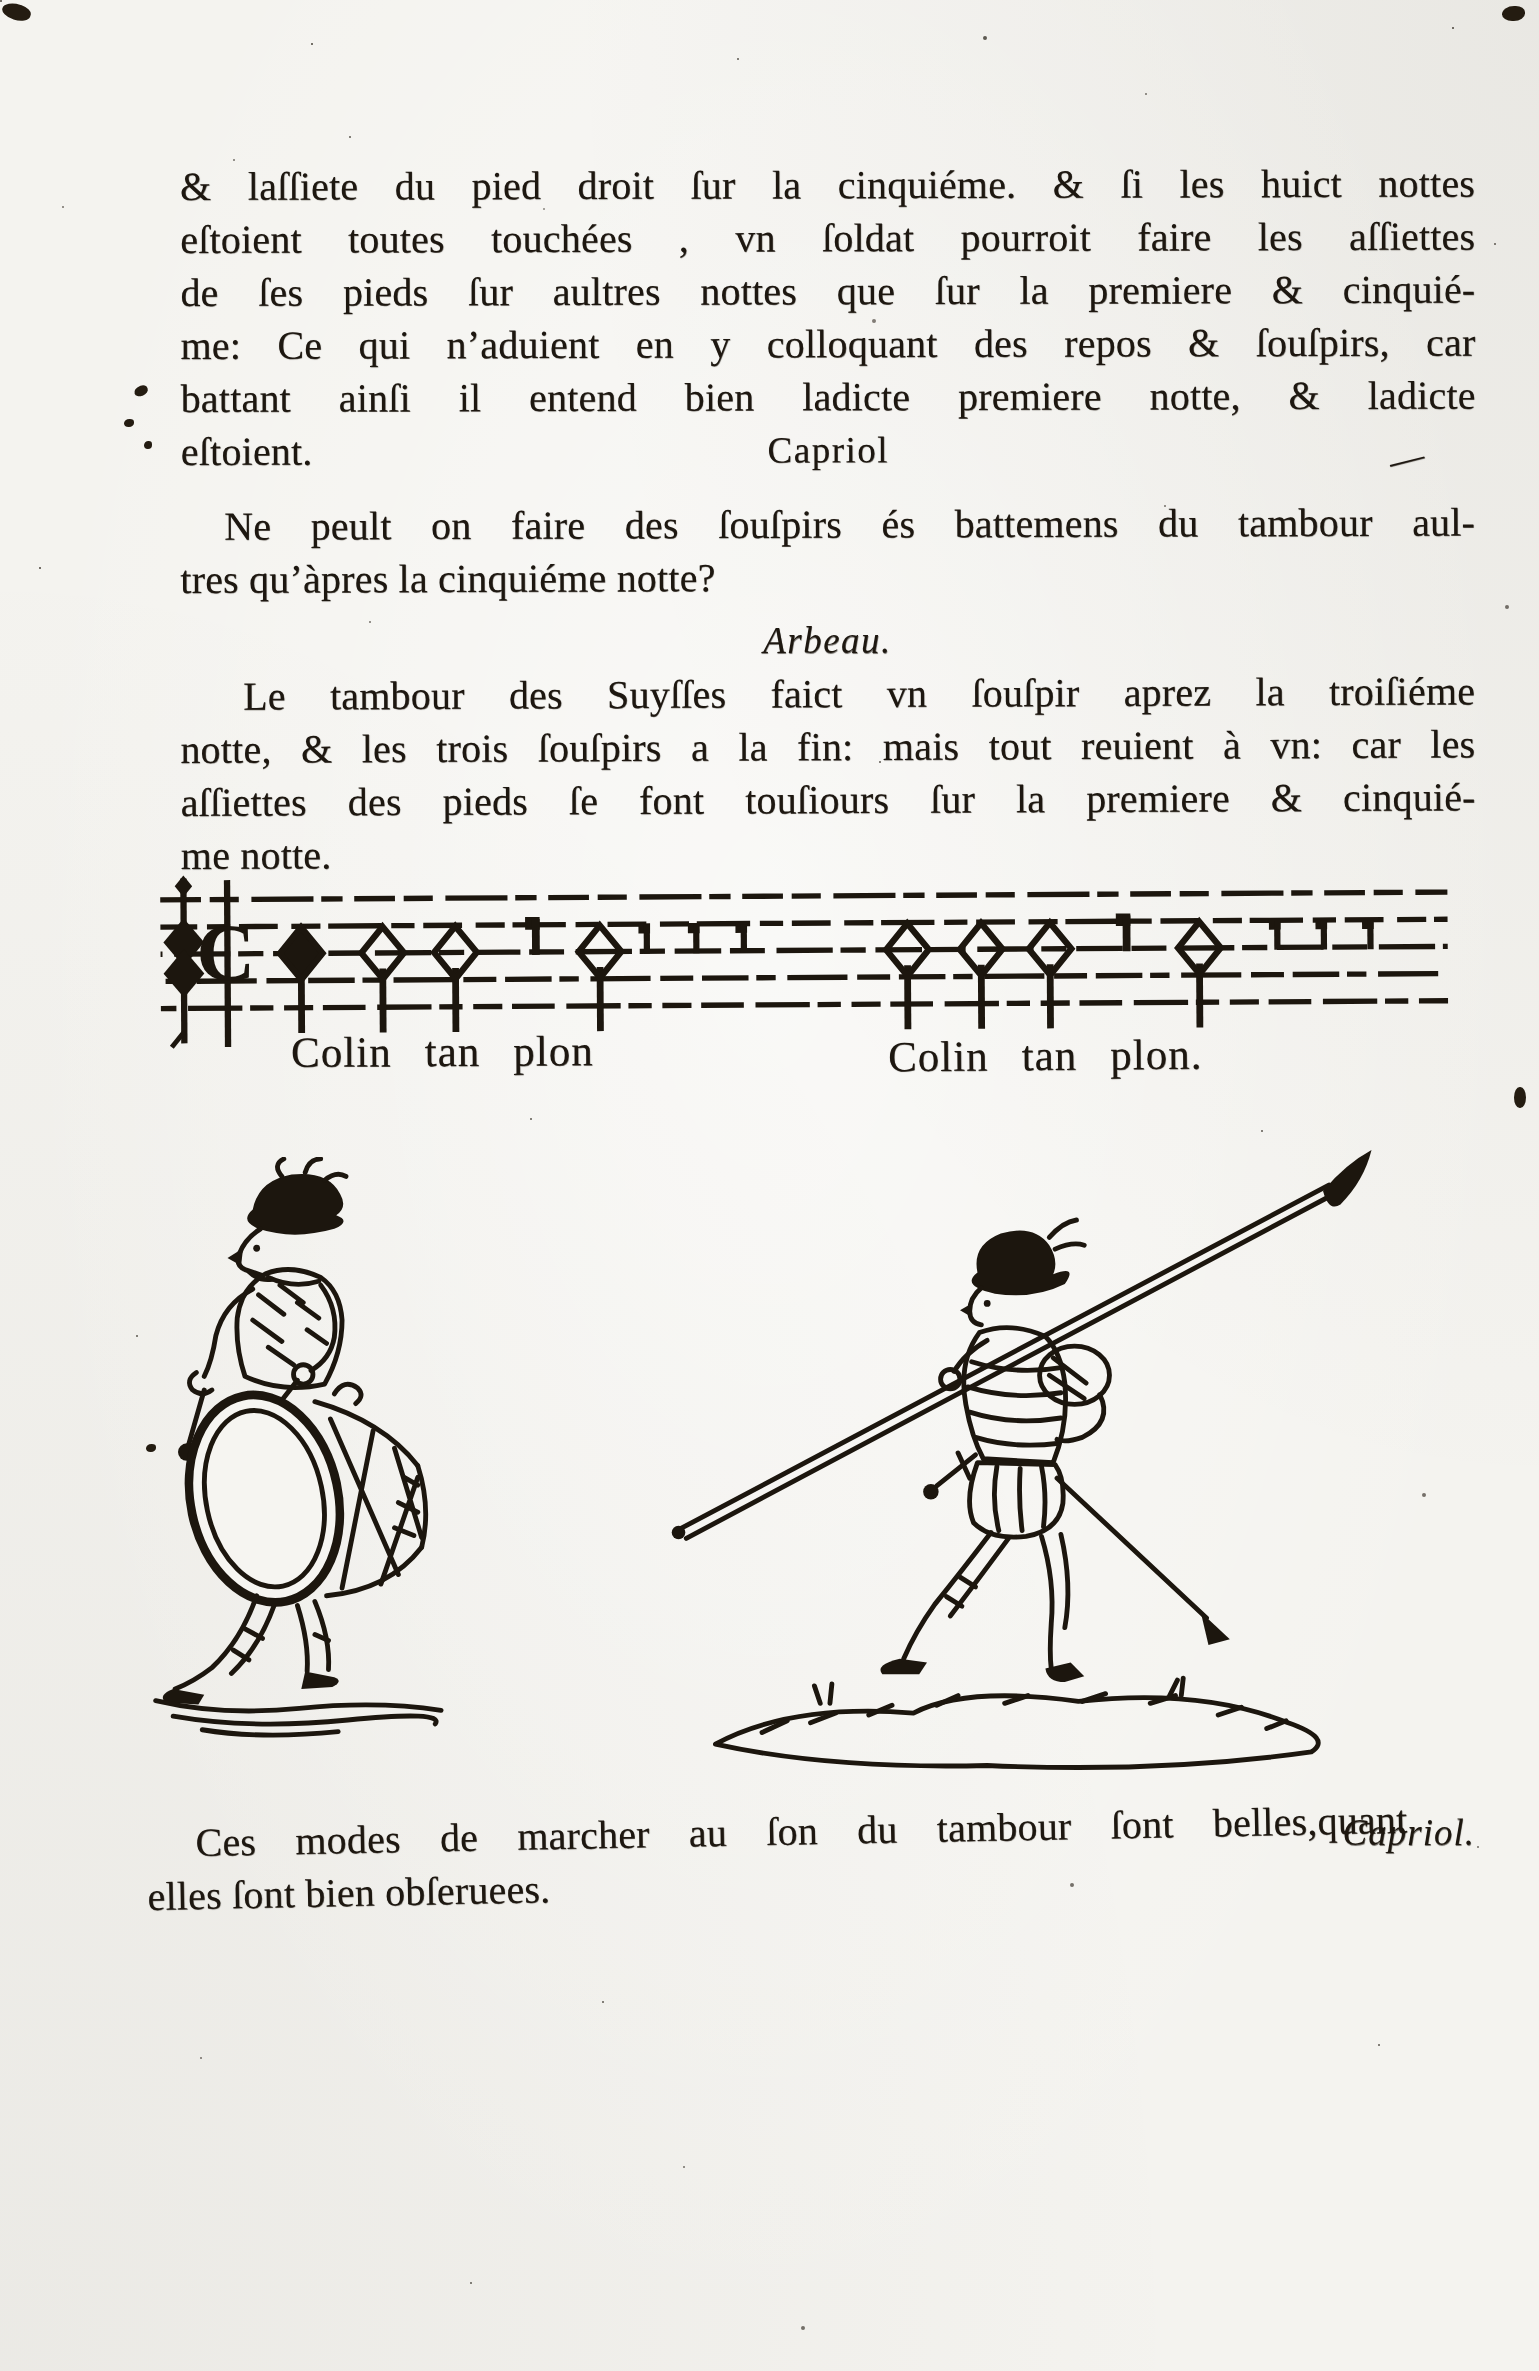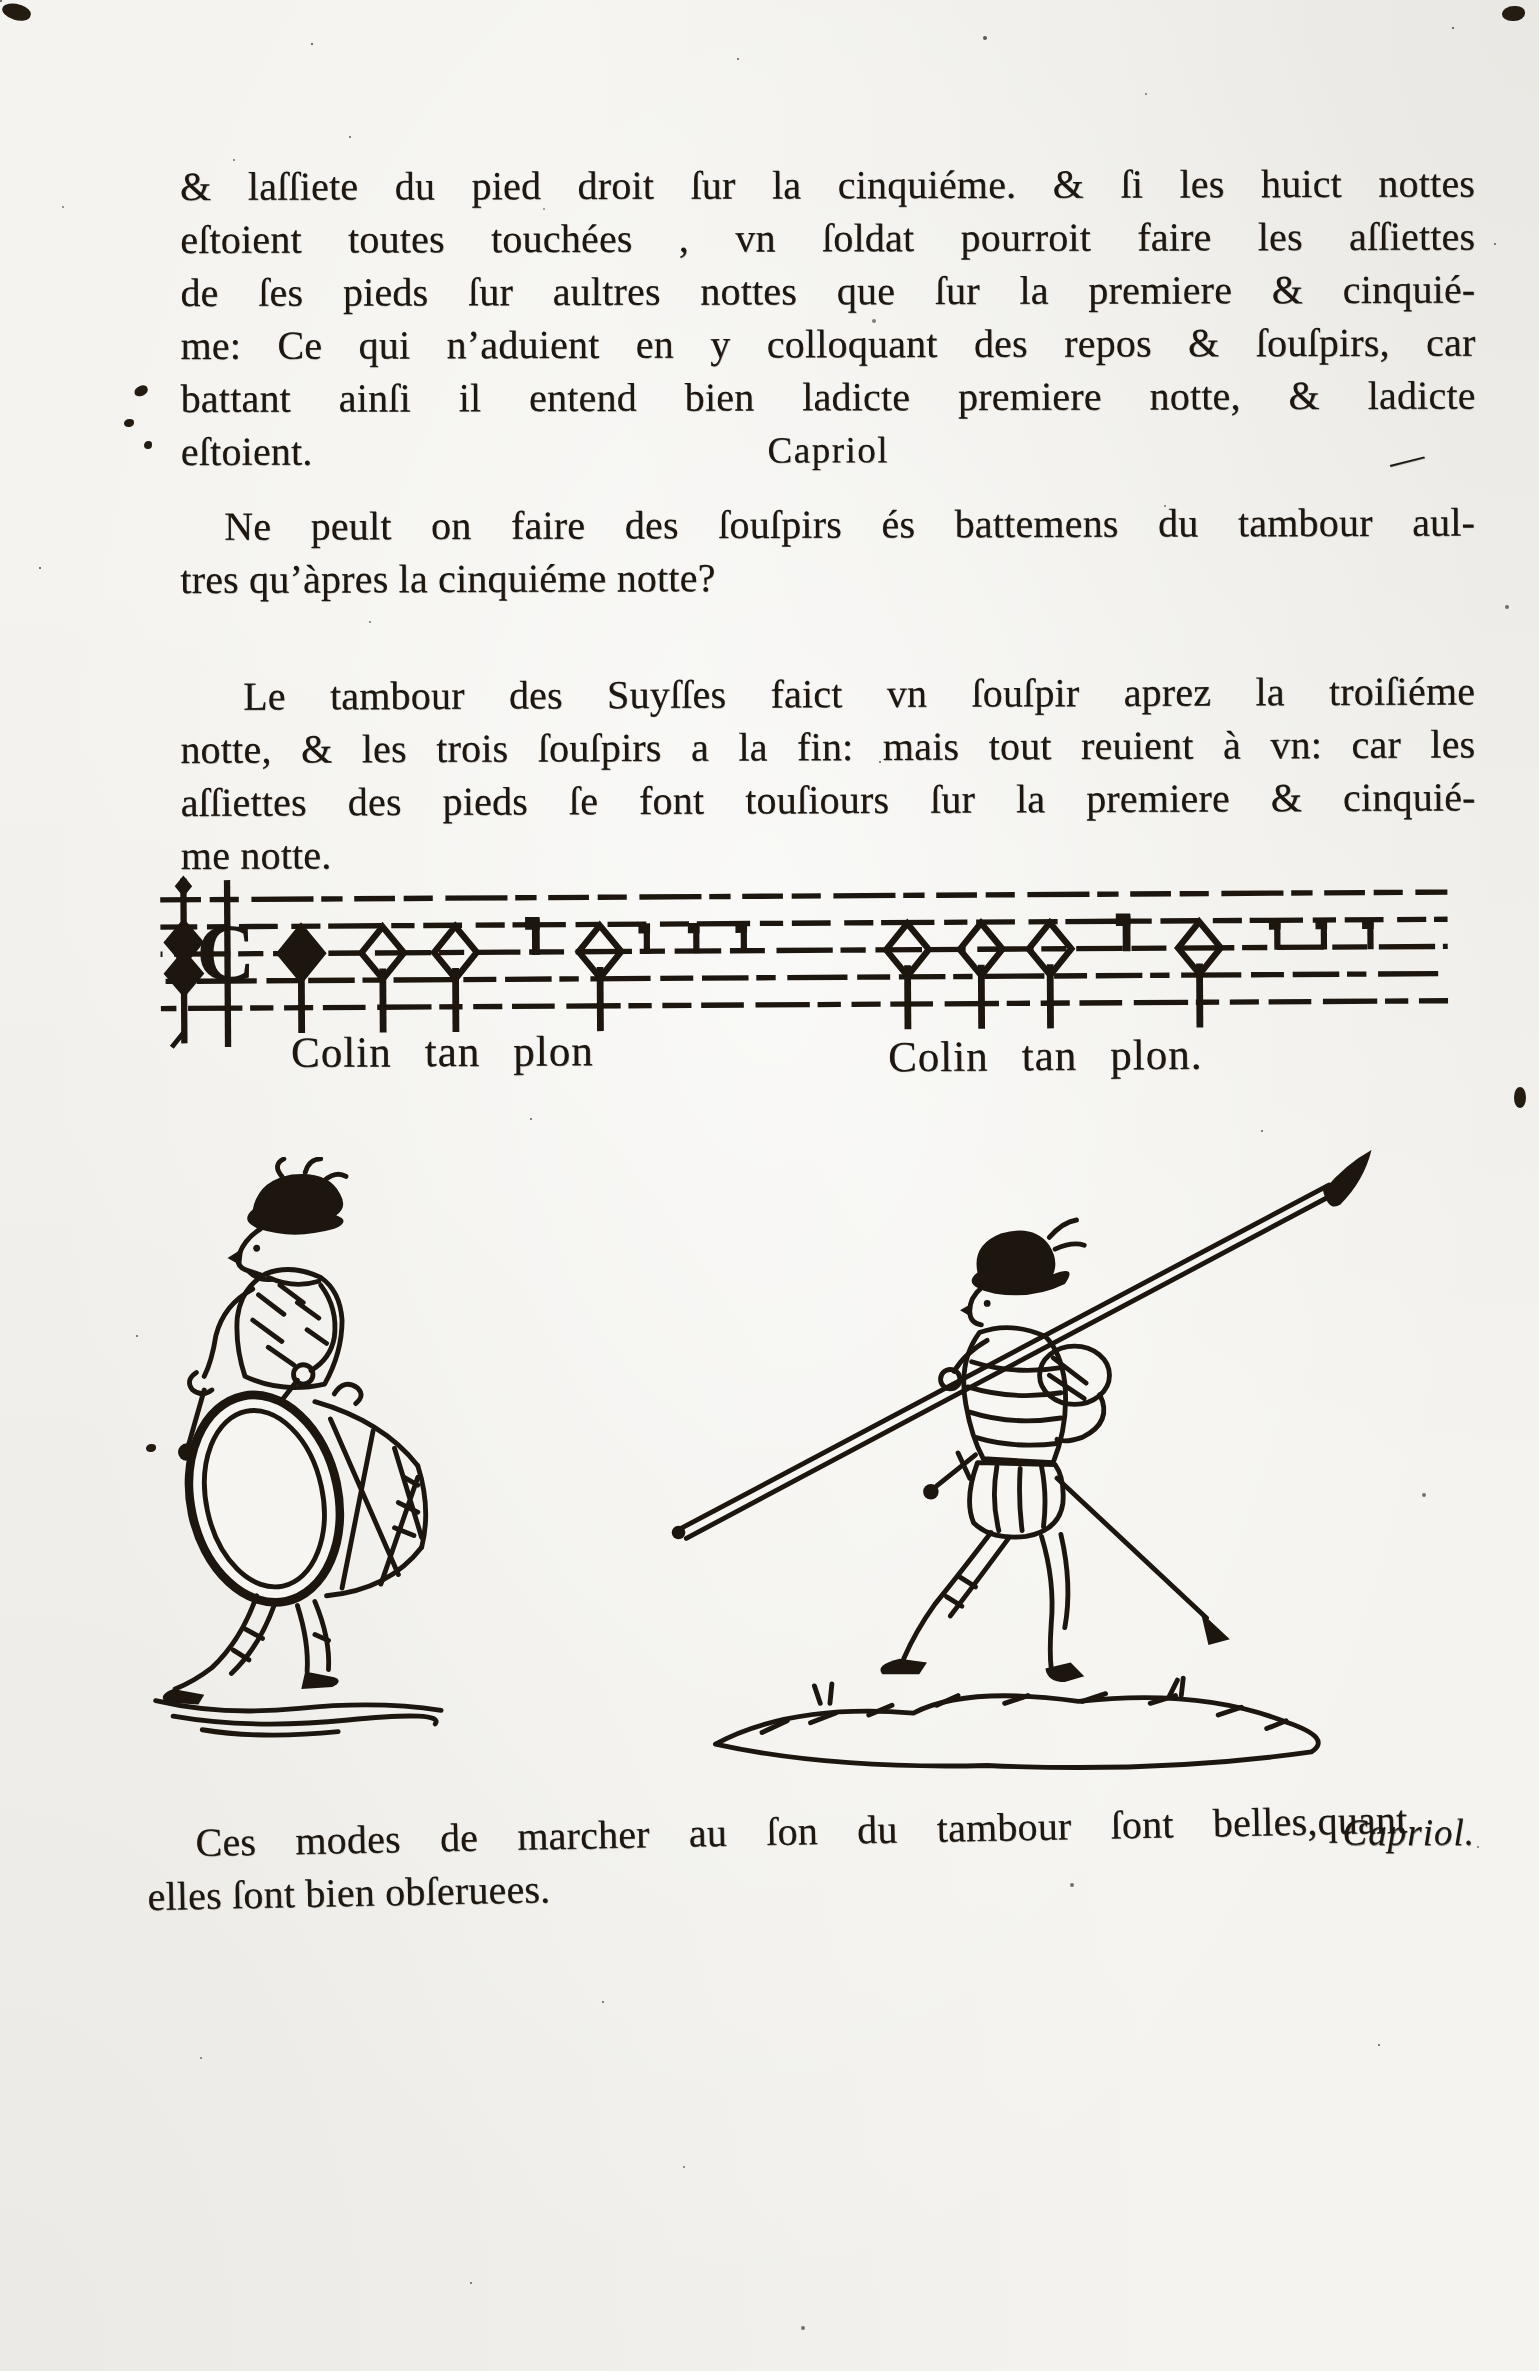--- a/index.html
+++ b/index.html
@@ -119,20 +119,21 @@
       <span class="speaker-inline">Capriol</span>
       <span class="row-dash">—</span>
     </div>
   </div>
 
   <div class="abs para" id="p2">
     <div class="line full ind45">Ne peult on faire des ſouſpirs és battemens du tambour aul-</div>
     <div class="line">tres qu’àpres la cinquiéme notte?</div>
   </div>
 
+  <div class="abs speaker-block" id="arbeau">Arbeau.</div>
 
   <div class="abs para" id="p3">
     <div class="line full ind65">Le tambour des Suyſſes faict vn ſouſpir aprez la troiſiéme</div>
     <div class="line full">notte, &amp; les trois ſouſpirs a la fin: mais tout reuient à vn: car les</div>
     <div class="line full">aſſiettes des pieds ſe font touſiours ſur la premiere &amp; cinquié-</div>
     <div class="line">me notte.</div>
   </div>
 
   <div class="abs" id="staff-wrap">
     <svg id="staff-svg" width="1305" height="194" viewBox="0 0 1345 200">

